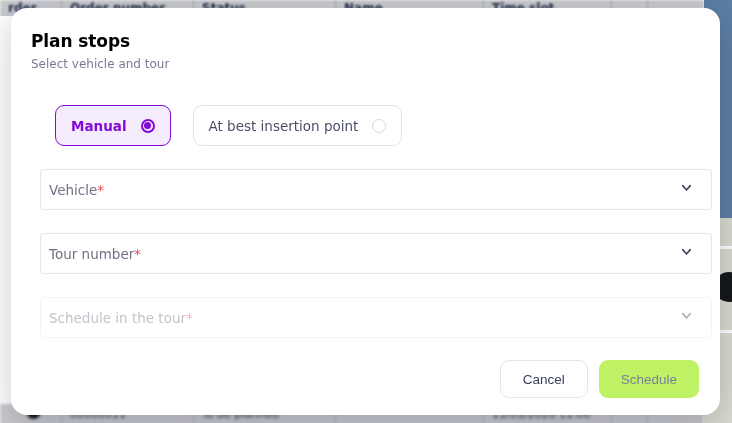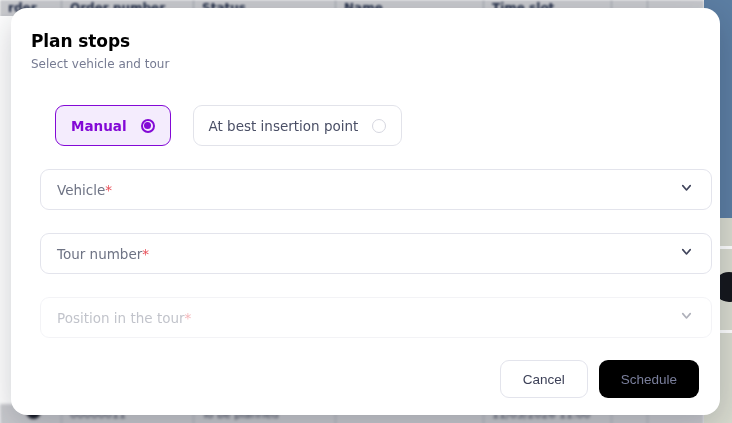--- a/index.html
+++ b/index.html
@@ -244,27 +244,27 @@
     background: #8309d6;
   }
 
   
   .select-field {
     position: absolute;
     left: 29px;
     width: 672px;
     height: 41px;
     border: 1.3px solid #e3e4ec;
-    border-radius: 9px;
+    border-radius: 4px;
     background: #ffffff;
     box-sizing: border-box;
     display: flex;
     align-items: center;
     justify-content: space-between;
-    padding: 0 17px 0 16px;
+    padding: 0 17px 0 8px;
     cursor: pointer;
   }
   .select-field .label {
     font-size: 13.5px;
     color: #6e7384;
   }
   .select-field .req { color: #e8515a; }
   .select-field.disabled { opacity: 0.42; cursor: default; }
   .chev { display: block; }
 
@@ -293,21 +293,21 @@
     padding: 0 22px;
     white-space: nowrap;
   }
   #cancel-button {
     background: #ffffff;
     border: 1.3px solid #e3e4ec;
     color: #3c4057;
     cursor: pointer;
   }
   #schedule-button {
-    background: #000000;
+    background: #bef264;
     border: none;
     color: #7a7f9c;
     cursor: default;
   }
 </style>
 </head>
 <body>
 
 <div id="backdrop">
 
@@ -390,21 +390,21 @@
   <div class="select-field" id="field-tour">
     <span class="label"><span>Tour number</span><span class="req">*</span></span>
     <span class="chev">
       <svg width="15" height="15" viewBox="0 0 24 24" fill="none" stroke="#41455c" stroke-width="2.6" stroke-linecap="round" stroke-linejoin="round">
           <polyline points="6 9 12 16 18 9"></polyline>
         </svg>
     </span>
   </div>
 
   <div class="select-field disabled" id="field-position">
-    <span class="label"><span>Position in the tour</span><span class="req">*</span></span>
+    <span class="label"><span>Schedule in the tour</span><span class="req">*</span></span>
     <span class="chev">
       <svg width="15" height="15" viewBox="0 0 24 24" fill="none" stroke="#41455c" stroke-width="2.6" stroke-linecap="round" stroke-linejoin="round">
           <polyline points="6 9 12 16 18 9"></polyline>
         </svg>
     </span>
   </div>
 
   <div id="modal-footer">
     <button class="btn" id="cancel-button">Cancel</button>
     <button class="btn" id="schedule-button">Schedule</button>

